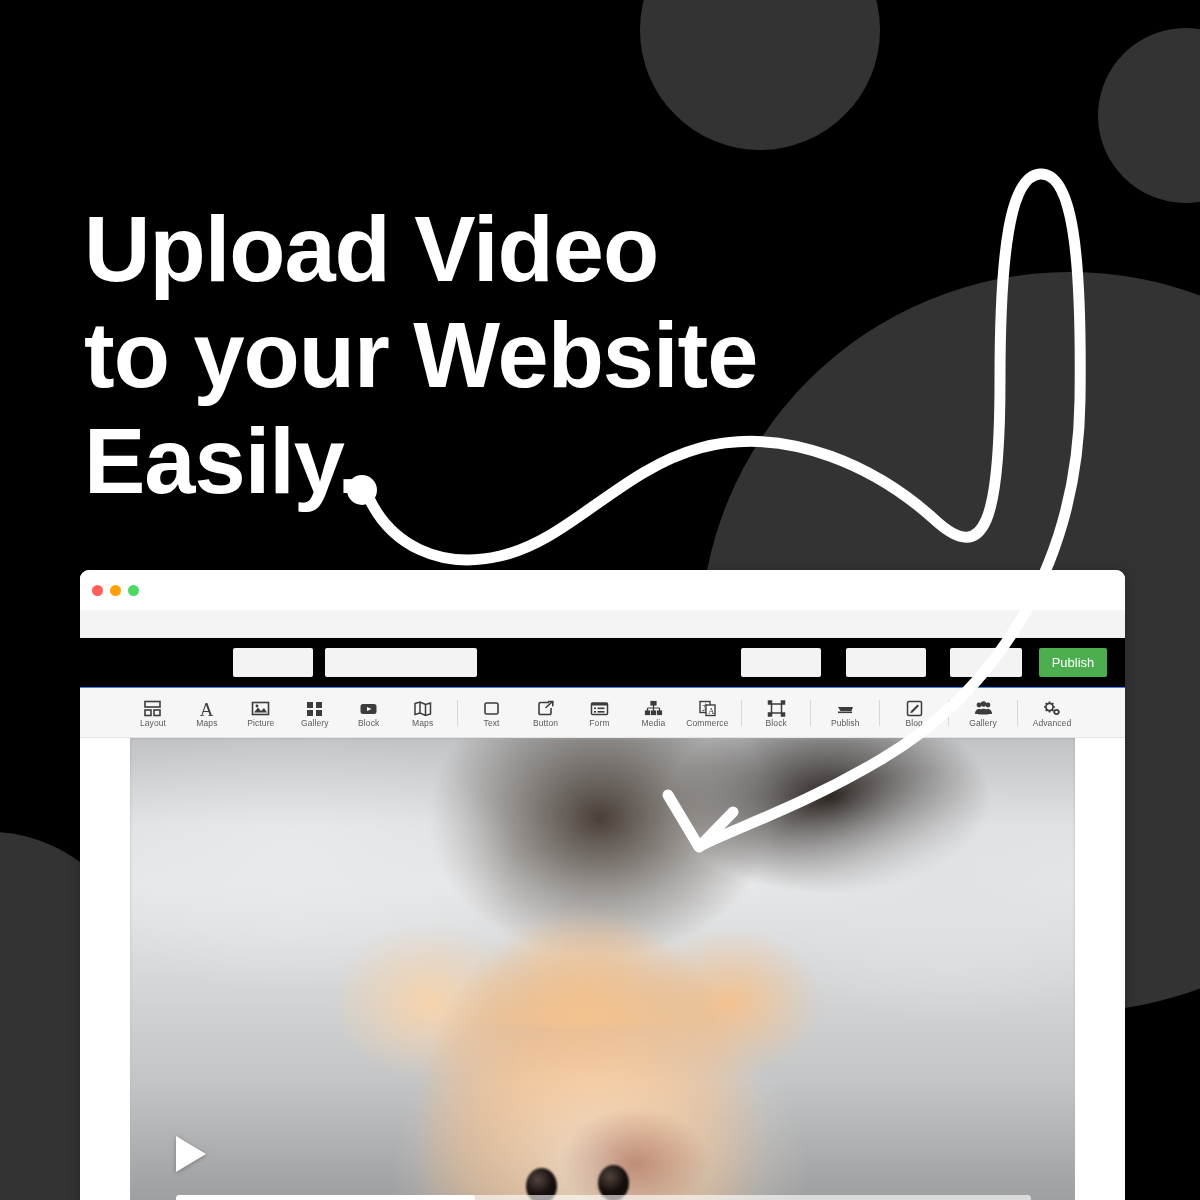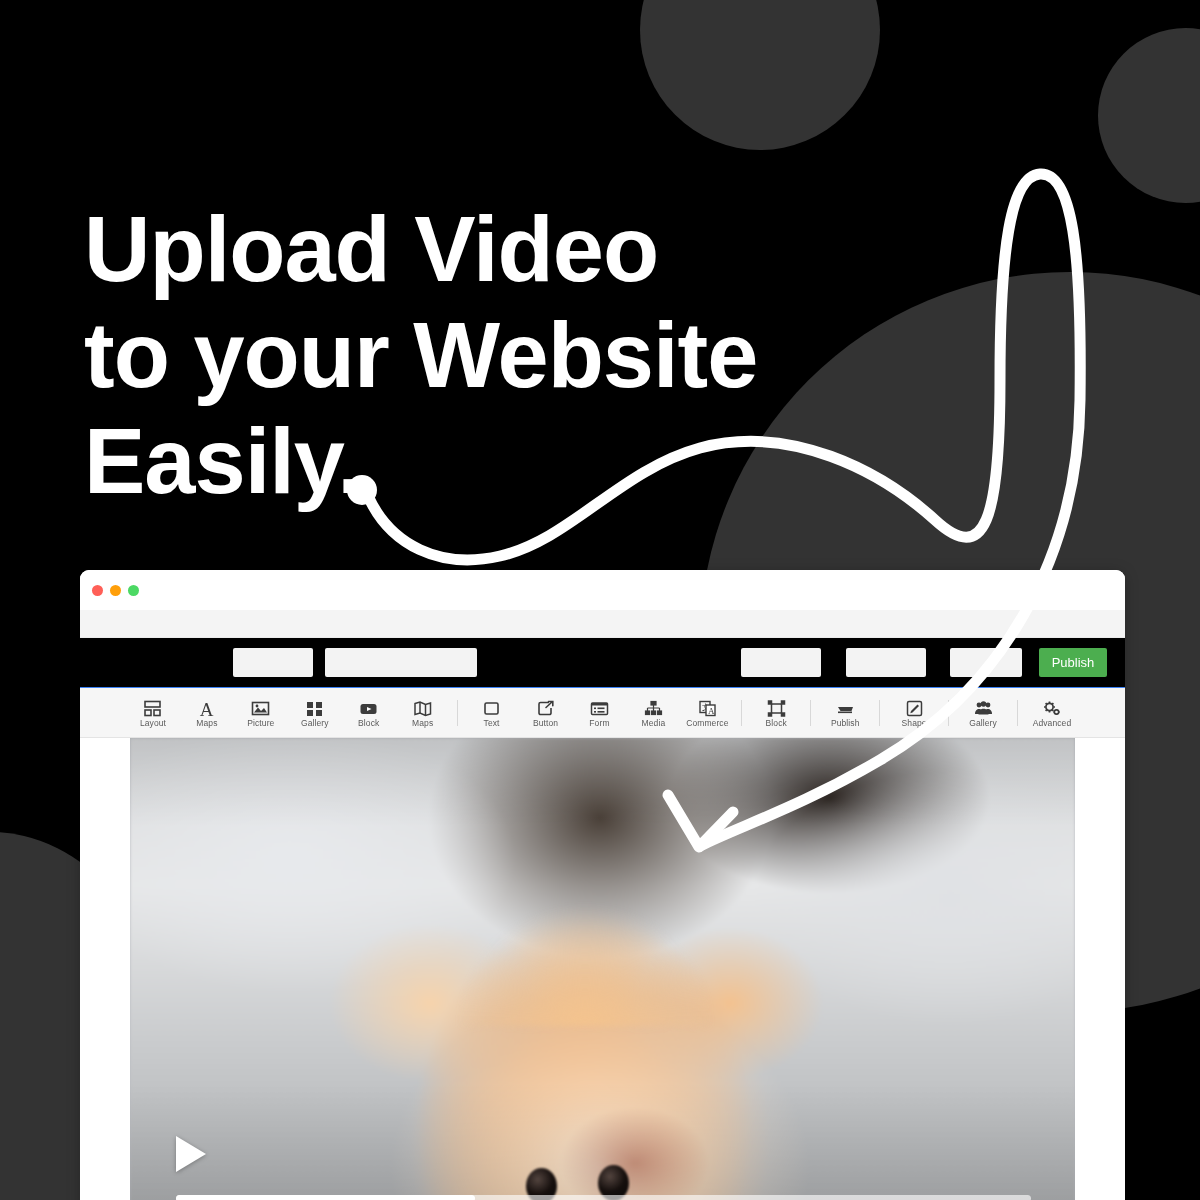--- a/index.html
+++ b/index.html
@@ -356,21 +356,21 @@
 
       <div class="tdiv"></div>
 
       <div class="tool">
         <span class="glyph">
           <svg width="19" height="19" viewBox="0 0 19 19" fill="none" stroke="#3c3c3c" stroke-width="1.5">
             <rect x="2.5" y="2.5" width="14" height="14" rx="1.5"></rect>
             <path d="M12.5 5.5 L6 12 L5.3 14.2 L7.5 13.5 L14 7 Z" fill="#3c3c3c" stroke="none"></path>
           </svg>
         </span>
-        <span class="tlabel">Shape</span>
+        <span class="tlabel">Blog</span>
       </div>
 
       <div class="tdiv"></div>
 
       <div class="tool">
         <span class="glyph">
           <svg width="19" height="19" viewBox="0 0 19 19" fill="#3c3c3c">
             <circle cx="5" cy="6" r="2.4"></circle>
               <circle cx="14" cy="6" r="2.4"></circle>
               <circle cx="9.5" cy="5" r="2.8"></circle>

